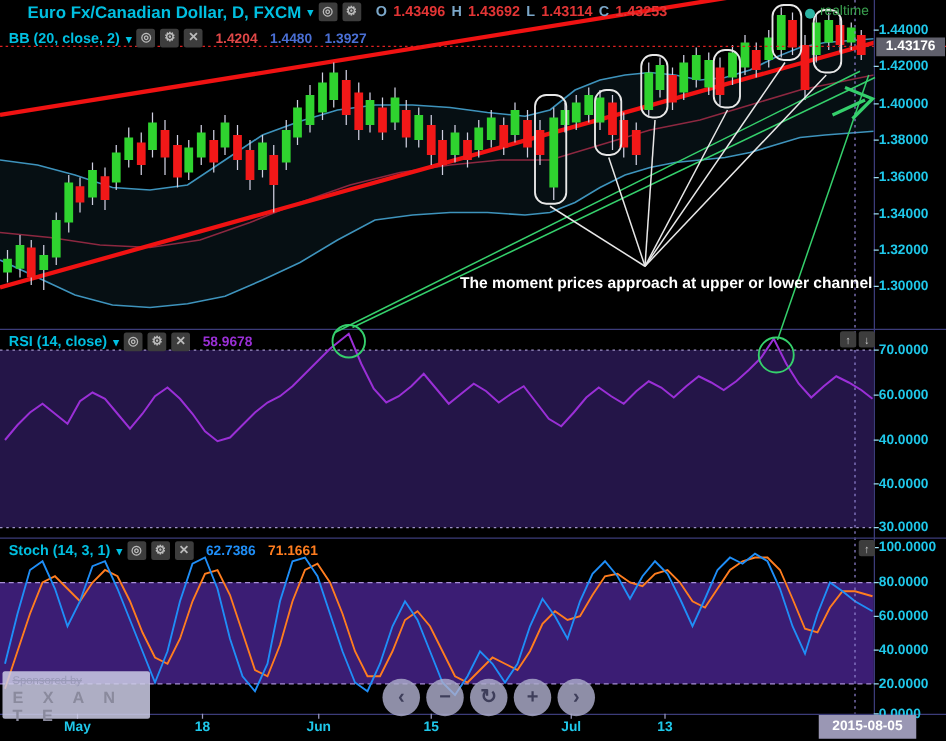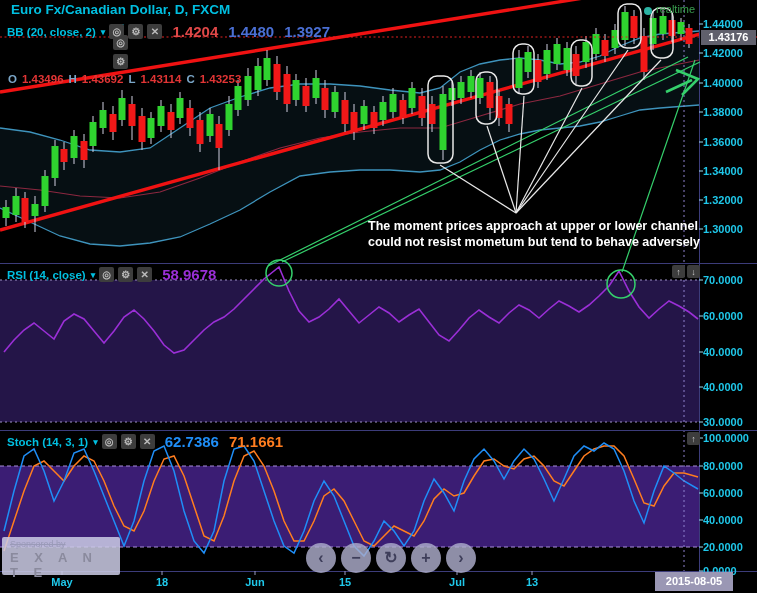--- a/index.html
+++ b/index.html
@@ -8,21 +8,21 @@
   #gfx{position:absolute;left:0;top:0;z-index:1;}
   .hdr{position:absolute;display:flex;align-items:center;gap:4px;z-index:6;font-weight:bold;white-space:nowrap;}
   .sym{color:#00bfe0;font-size:13.5px;}
   .ind-name{color:#00bfe0;font-size:11.5px;}
   .caret{color:#00bfe0;font-size:9px;margin-left:1px;}
   .ibox{width:15px;height:15px;background:#3d3d3d;border-radius:2px;color:#bbb;font-size:10px;
         display:flex;align-items:center;justify-content:center;line-height:1;}
   .ohlc{display:flex;gap:5px;margin-left:8px;font-size:11.5px;}
   .ohlc .k{color:#7ba7c9;}
   .ohlc .v{color:#e23535;}
-  .bbv{font-size:15px;margin-left:6px;}
+  .bbv{font-size:11px;margin-left:6px;}
   .axis-label{position:absolute;left:703px;color:#1fc8ea;font-size:11px;font-weight:bold;z-index:5;}
   .time-label{position:absolute;color:#1fc8ea;font-size:11px;font-weight:bold;transform:translateX(-50%);z-index:5;}
   .price-badge{position:absolute;left:701px;width:55px;height:15px;background:#60606c;color:#fff;
         font-size:11px;font-weight:bold;text-align:center;line-height:15px;z-index:6;}
   .date-badge{position:absolute;left:655px;top:572px;width:78px;height:19px;background:#9a97b4;color:#fff;
         font-size:11px;font-weight:bold;text-align:center;line-height:19px;z-index:6;}
   .realtime{position:absolute;left:644px;top:3px;display:flex;align-items:flex-end;gap:4px;z-index:6;}
   .realtime .dot{width:8px;height:8px;border-radius:50%;background:#2bb3a3;}
   .realtime .txt{color:#3aa04f;font-size:11px;}
   .anno-text{position:absolute;left:368px;top:218px;width:340px;color:#fff;font-size:12.5px;
@@ -264,21 +264,21 @@
       <line x1="516" y1="213" x2="628" y2="50" stroke="#e8e8e8" stroke-width="1.2"></line>
       <line x1="516" y1="213" x2="661" y2="60" stroke="#e8e8e8" stroke-width="1.2"></line>
       <rect x="428" y="76" width="25" height="87" rx="9" fill="none" stroke="#e8e8e8" stroke-width="1.5"></rect>
       <rect x="476" y="72" width="21" height="52" rx="9" fill="none" stroke="#e8e8e8" stroke-width="1.5"></rect>
       <rect x="513" y="44" width="21" height="50" rx="9" fill="none" stroke="#e8e8e8" stroke-width="1.5"></rect>
       <rect x="571" y="40" width="21" height="46" rx="9" fill="none" stroke="#e8e8e8" stroke-width="1.5"></rect>
       <rect x="618" y="4" width="23" height="44" rx="9" fill="none" stroke="#e8e8e8" stroke-width="1.5"></rect>
       <rect x="651" y="8" width="22" height="50" rx="9" fill="none" stroke="#e8e8e8" stroke-width="1.5"></rect>
     </svg>
 
-  <div class="hdr" style="left:0;top:2px;flex-direction:column;">
+  <div class="hdr" style="left:22px;top:2px;">
     <span class="sym">Euro Fx/Canadian Dollar, D, FXCM</span>
     <span class="caret">▾</span>
     <span class="ibox">◎</span>
     <span class="ibox">⚙</span>
     <span class="ohlc" id="ohlc-row">
         <span class="k">O</span>
         <span class="v">1.43496</span>
         <span class="k">H</span>
         <span class="v">1.43692</span>
         <span class="k">L</span>
@@ -318,21 +318,20 @@
     <span class="bbv" style="color:#ff7d1f;">71.1661</span>
   </div>
 
   <div class="realtime">
     <span class="dot"></span>
     <span class="txt">realtime</span>
   </div>
 
   <div class="anno-text">
     <div>The moment prices approach at upper or lower channel</div>
-    <div>could not resist mometum but tend to behave adversely</div>
   </div>
 
   <div class="price-badge" id="price-badge" style="top: 30px;">1.43176</div>
   <div class="date-badge">2015-08-05</div>
 
   <div class="sponsor">
     <div class="s1">Sponsored by</div>
     <div class="s2">E X A N T E</div>
   </div>
 

